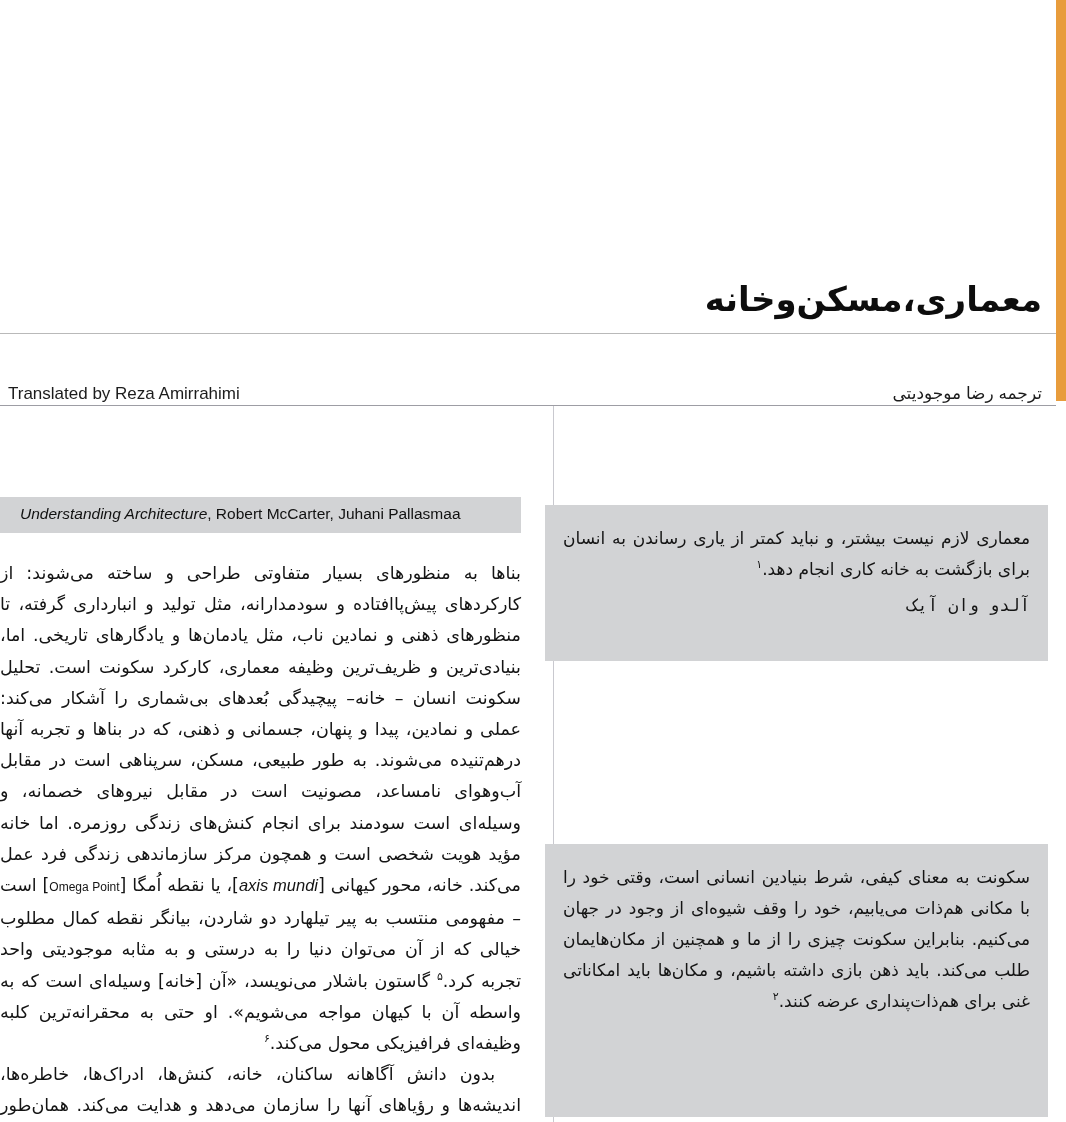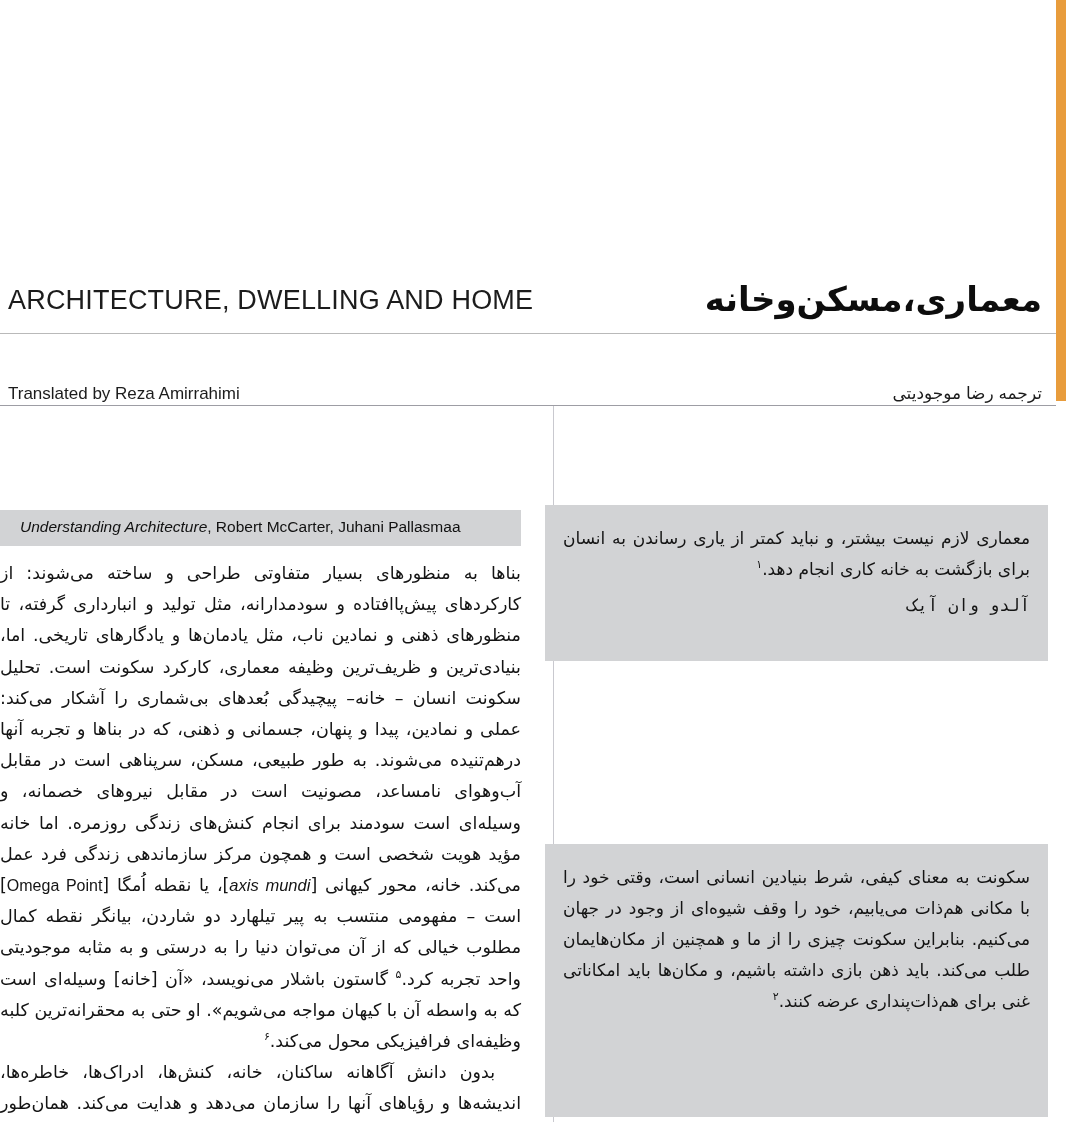--- a/index.html
+++ b/index.html
@@ -122,21 +122,21 @@
   #col-main {
     position: absolute;
     right: 545px;       
     top: 0;
     width: 521px;
     height: 716px;
   }
   #source-band {
     position: absolute;
     left: 0;
-    top: 104px;
+    top: 91px;
     width: 521px;
     height: 36px;
     background: #d2d3d5;
     direction: ltr;
   }
   #source-text {
     position: absolute;
     left: 20px;
     top: 8px;
     font-size: 15.5px;
@@ -152,21 +152,21 @@
     width: 521px;
     direction: rtl;
     text-align: justify;
     font-size: 17.5px;
     line-height: 31.2px;
     color: #141414;
     font-family: "DejaVu Sans", "Liberation Sans", sans-serif;
   }
   #main-text p { margin: 0; text-indent: 0; }
   #main-text p.indent { text-indent: 26px; }
-  .lat { direction: ltr; unicode-bidi: embed; font-family: "Liberation Sans", sans-serif; font-size: 16px; }
+  .lat { direction: ltr; unicode-bidi: embed; font-family: "Liberation Sans", sans-serif; font-size: 12px; }
   .lat-i { direction: ltr; unicode-bidi: embed; font-style: italic; font-family: "Liberation Sans", sans-serif; font-size: 16.5px; }
   sup.fn { font-size: 11px; vertical-align: super; line-height: 0; }
 
   
   #col-quotes {
     position: absolute;
     right: 8px;
     top: 0;
     width: 513px;
     height: 716px;
@@ -210,21 +210,20 @@
   #quote-2 .quote-attr { margin-top: 8px; }
 </style>
 </head>
 <body>
 
 <div id="accent-bar"></div>
 
 <header id="header">
 
   <div id="title-row">
-    <h1 id="title-en">ARCHITECTURE, DWELLING AND HOME</h1>
     <h1 id="title-fa">معماری،مسکن‌وخانه</h1>
   </div>
   <div id="rule-title"></div>
 
   <div id="subtitle-row">
     <div id="translator-en">Translated by Reza Amirrahimi</div>
     <div id="translator-fa">ترجمه رضا موجودیتی</div>
   </div>
   <div id="rule-sub"></div>
 

